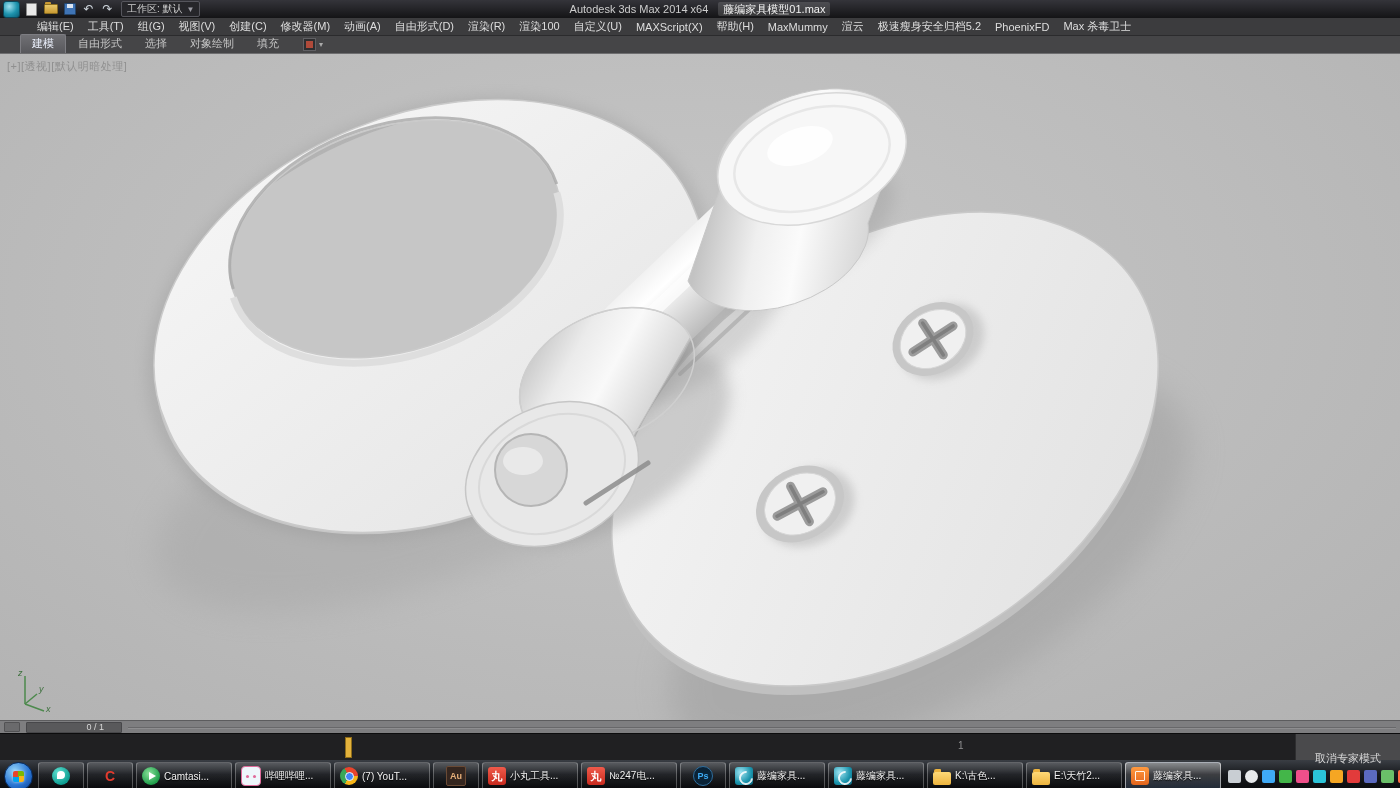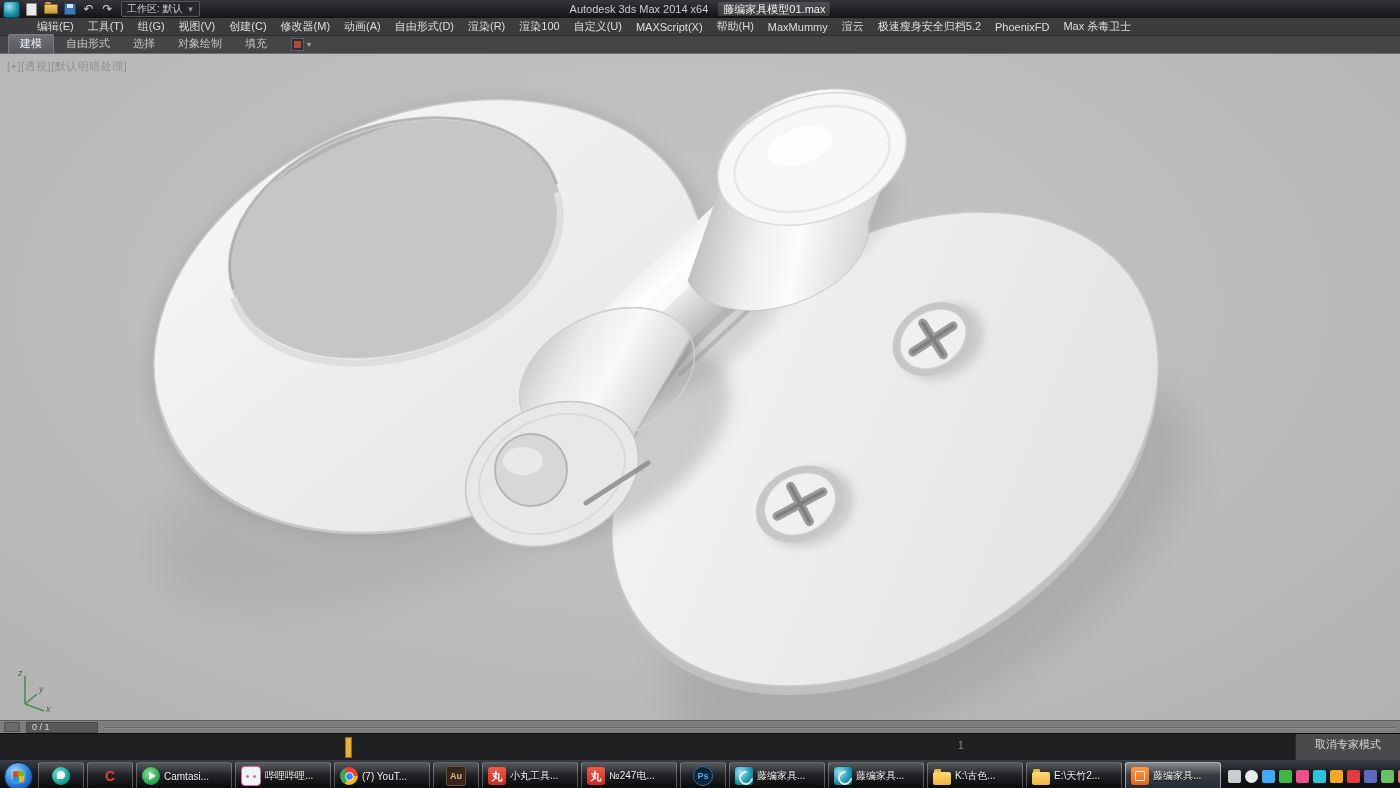--- a/index.html
+++ b/index.html
@@ -41,49 +41,49 @@
   .win-btn.min::before{content:"\2013"}
   .win-btn.max::before{content:"\25A1"}
   .win-btn.close{background:linear-gradient(#7a4a44,#4a2320)}
   .win-btn.close::before{content:"\00D7";font-size:11px}
 
   
   .menubar{height:17px;background:#3c3c3e;border-bottom:1px solid #2b2b2d;display:flex;align-items:stretch;padding-left:30px;font-size:11px;color:#dedede;flex:none}
   .menu-item{display:flex;align-items:center;padding:4px 7px;white-space:nowrap}
 
   
-  .ribbon{height:17px;background:#454547;display:flex;align-items:flex-end;padding-left:8px;font-size:11px;color:#c6c6c6;gap:1px;flex:none}
+  .ribbon{height:17px;background:#454547;display:flex;align-items:flex-end;padding-left:20px;font-size:11px;color:#c6c6c6;gap:1px;flex:none}
   .ribbon-tab{padding:1px 11px 2px;white-space:nowrap}
   .ribbon-tab.active{background:linear-gradient(#707074,#58585c);border:1px solid #7d7d82;border-bottom:none;border-radius:2px 2px 0 0;color:#eef3ff}
   .ribbon-overflow{display:flex;align-items:center;gap:3px;margin-left:12px;padding-bottom:2px}
   .ro-icon{width:11px;height:11px;background:#2e2e30;border:1px solid #606064;position:relative}
   .ro-icon::after{content:"";position:absolute;inset:2px;background:#b04a3a}
   .ro-caret{color:#aaa;font-size:8px}
   .ro-caret::before{content:"\25BE"}
 
   
   .viewport{height:666px;position:relative;background:radial-gradient(ellipse at 48% 38%,#c7c7c7 0%,#bcbcbc 55%,#b2b2b2 100%);border-top:1px solid #6e6e70;overflow:hidden;flex:none}
   .model{position:absolute;left:0;top:0}
   .vp-label{position:absolute;top:5px;left:7px;font-size:11px;color:rgba(70,70,70,0.35);letter-spacing:.5px;z-index:3}
   .axis-gizmo{position:absolute;left:8px;bottom:6px;z-index:3}
   .axis-gizmo text{font-size:9px;font-style:italic;fill:#3e703e}
 
   
   .timebar{height:12px;background:#7e7e80;display:flex;align-items:center;gap:6px;padding:0 4px;border-top:1px solid #5c5c5e;flex:none}
   .time-icon{width:14px;height:8px;background:#6a6a6c;border:1px solid #525254;border-radius:1px}
-  .frame-box{min-width:60px;height:9px;background:#59595b;border:1px solid #47474a;border-radius:1px;color:#d8d8d8;font-size:9px;line-height:8px;text-align:left;padding:0 5px}
+  .frame-box{min-width:60px;height:9px;background:#59595b;border:1px solid #47474a;border-radius:1px;color:#d8d8d8;font-size:9px;line-height:8px;text-align:right;padding:0 17px}
   .time-track{flex:1;height:1px;background:#68686a;box-shadow:0 1px 0 #8e8e90}
 
   
   .trackbar{height:26px;background:#202022;display:flex;position:relative;border-top:1px solid #0c0c0d;flex:none}
   .track-area{flex:1;position:relative}
   .track-tick{position:absolute;left:345px;top:3px;width:5px;height:19px;background:#e3b23c;border:1px solid #8f6d1a}
   .track-frame-label{position:absolute;left:958px;top:6px;color:#909092;font-size:10px}
   .expert-panel{width:104px;background:#4a4a4c;border-left:1px solid #2e2e30;display:flex;justify-content:center;align-items:flex-start}
-  .expert-btn{color:#d8d8d8;font-size:11px;margin-top:2px;white-space:nowrap;background:none;border:none;font-family:Liberation Serif, serif}
+  .expert-btn{color:#d8d8d8;font-size:11px;margin-top:16px;white-space:nowrap;background:none;border:none;font-family:Liberation Serif, serif}
 
   
   .taskbar{height:32px;background:linear-gradient(180deg,#3a3e44,#17191d 45%,#090a0c);display:flex;align-items:center;padding:0 2px;gap:3px;flex:none}
   .start-orb{width:27px;height:27px;border-radius:50%;background:radial-gradient(circle at 35% 28%,#8fd0f8,#2a76d4 55%,#0b3f92);border:1px solid #062a5e;display:flex;align-items:center;justify-content:center;flex:none;margin:0 2px}
   .start-flag{width:11px;height:11px;border-radius:2px;background:conic-gradient(#7db700 0 25%,#f8b517 0 50%,#00a3ee 0 75%,#e8442c 0 100%);box-shadow:0 0 3px rgba(255,255,255,.6)}
   .tb-btn{height:26px;display:flex;align-items:center;gap:4px;padding:0 5px;border-radius:3px;border:1px solid rgba(255,255,255,0.28);background:linear-gradient(rgba(255,255,255,0.18),rgba(255,255,255,0.05) 45%,rgba(0,0,0,0.25));overflow:hidden;flex:none}
   .tb-btn.small{width:34px;justify-content:center}
   .tb-btn.wide{width:84px}
   .tb-btn.active{background:linear-gradient(rgba(255,255,255,0.42),rgba(255,255,255,0.16) 45%,rgba(120,160,220,0.2));border-color:rgba(255,255,255,0.55)}
   .tb-label{color:#f2f2f2;font-size:10px;white-space:nowrap;overflow:hidden;text-shadow:0 1px 1px #000}

